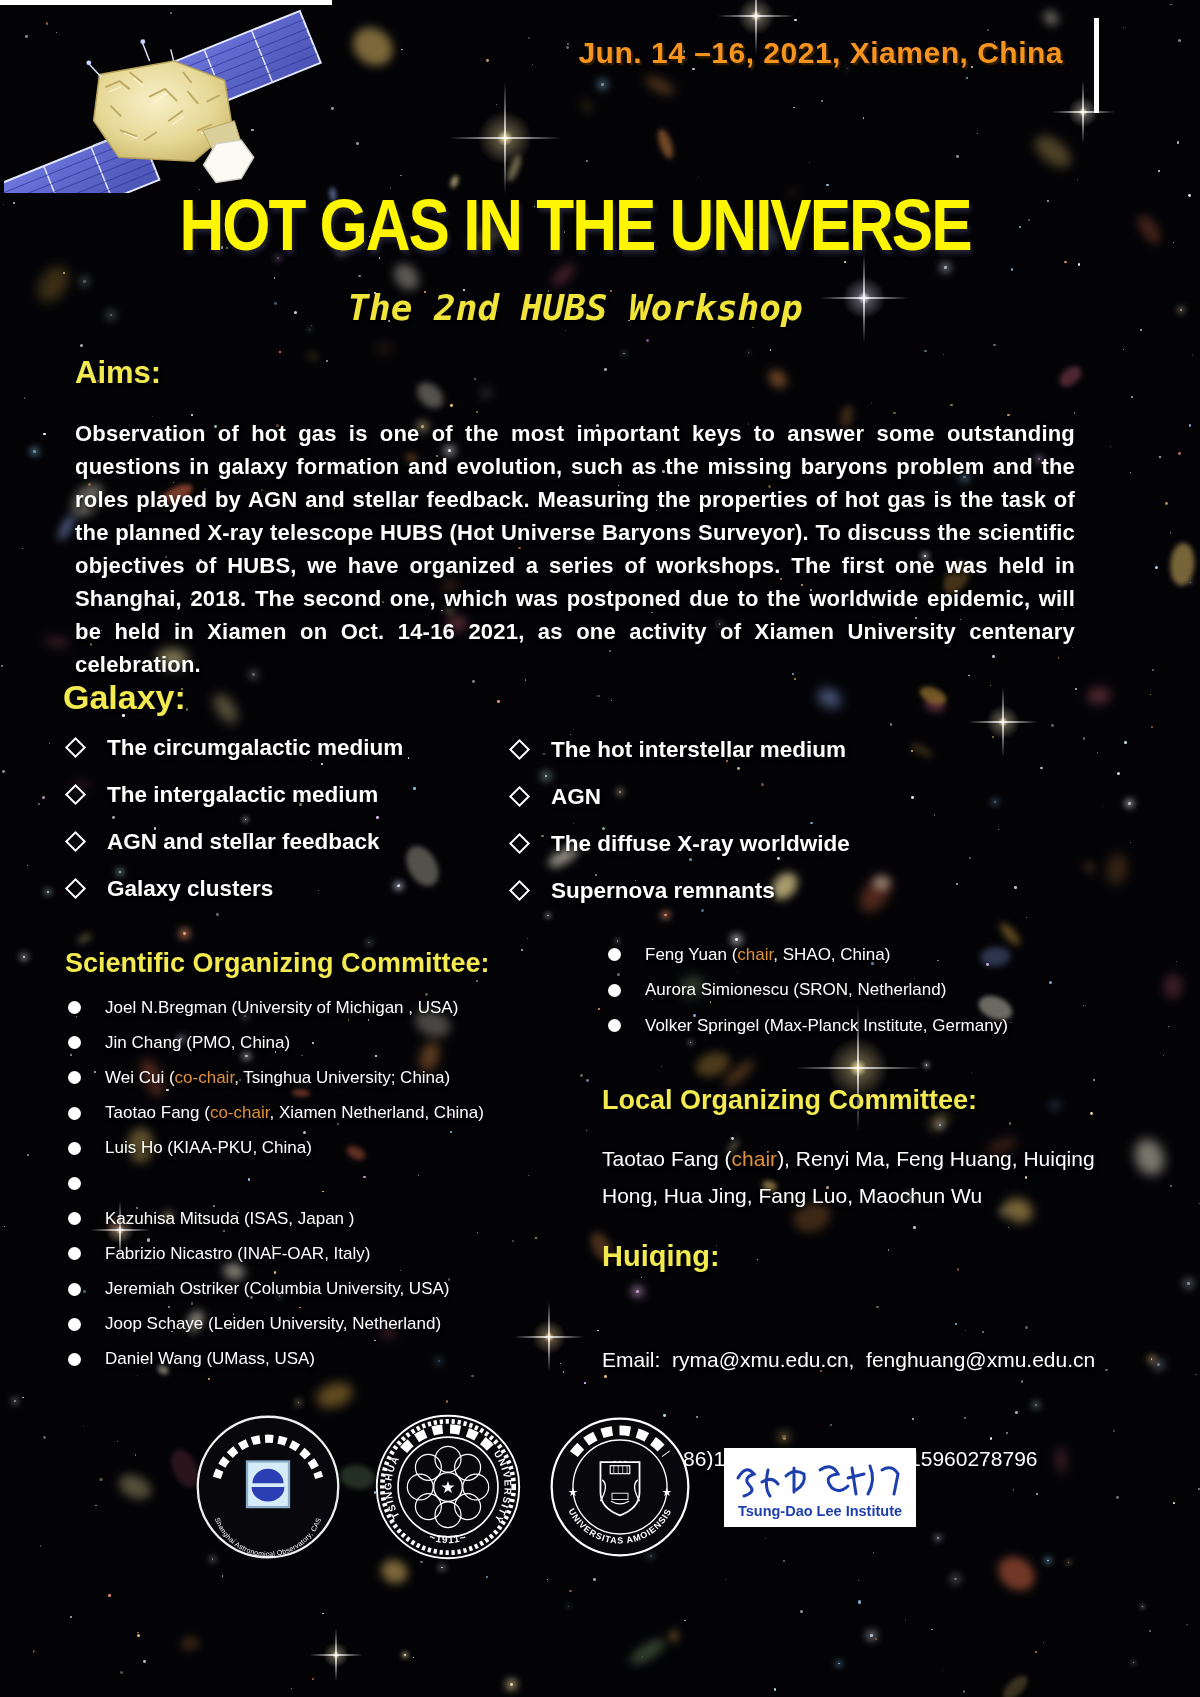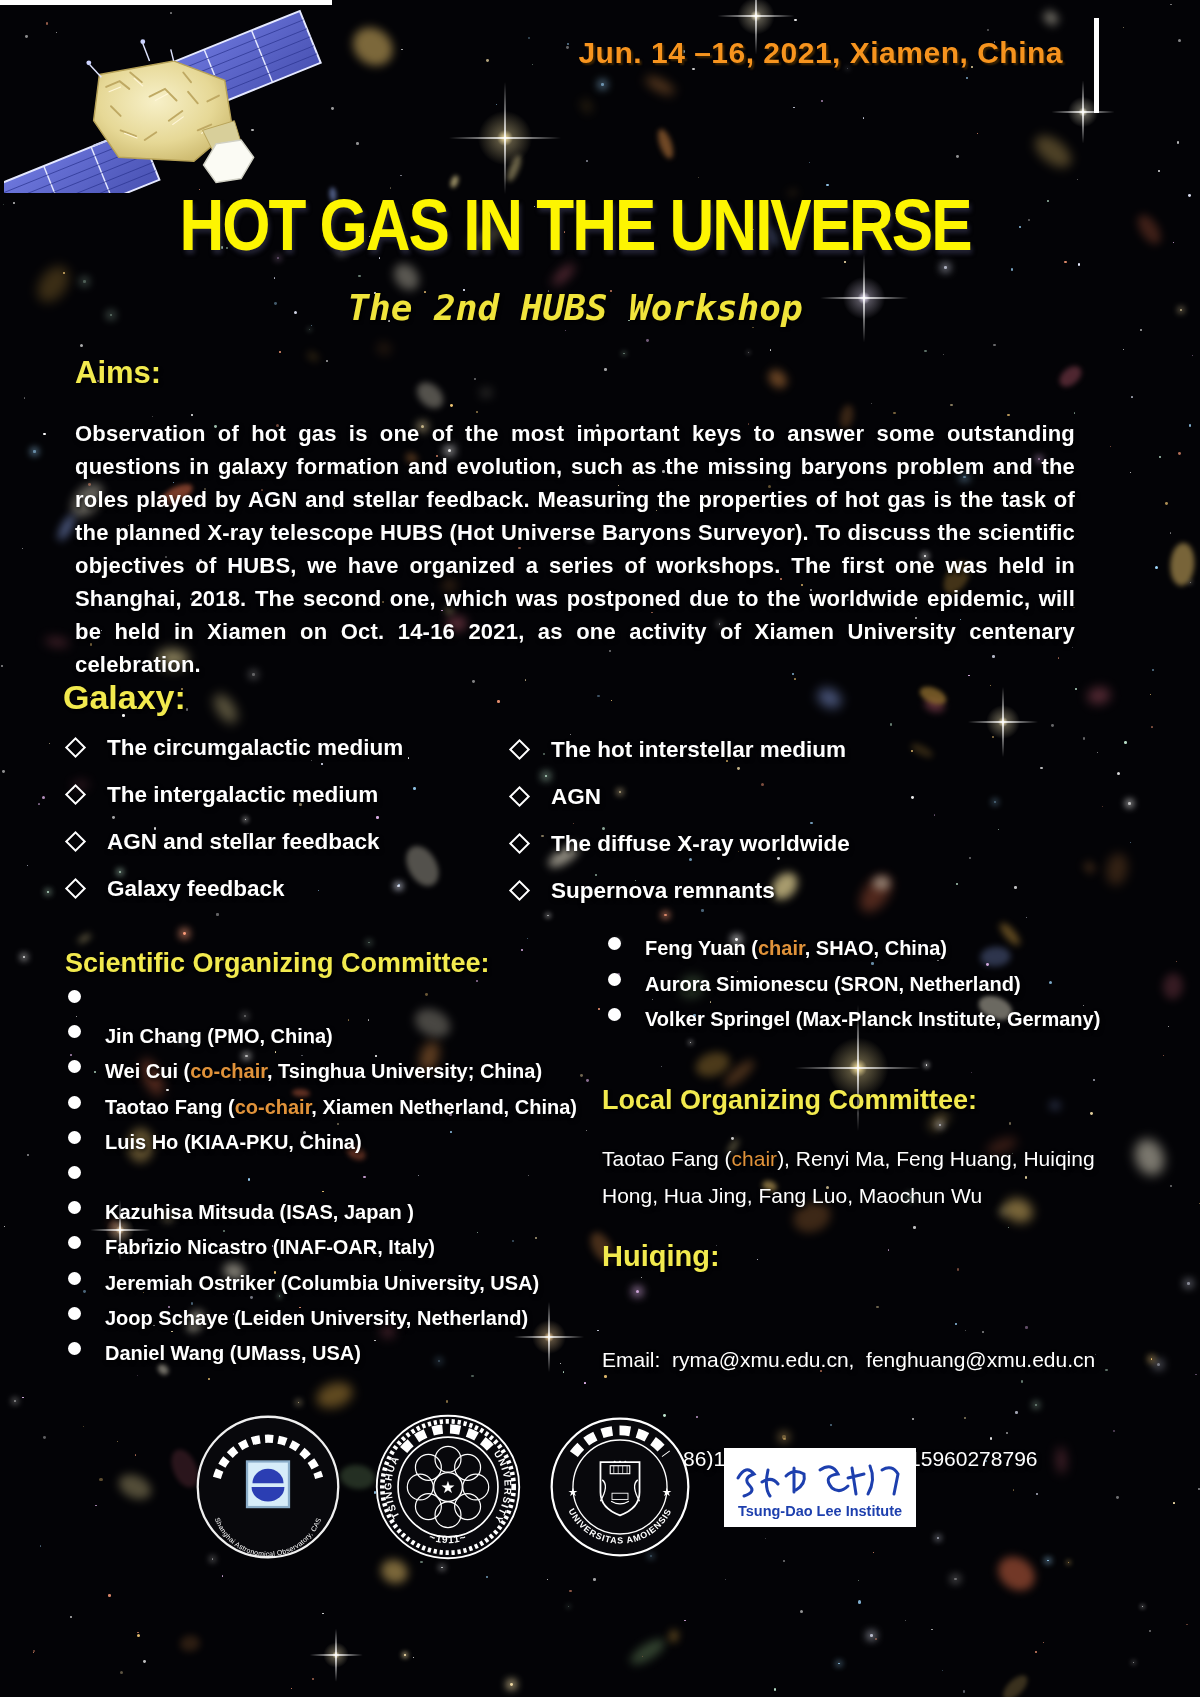--- a/index.html
+++ b/index.html
@@ -40,21 +40,21 @@
 
   .tlist{list-style:none;margin:0;padding:0;}
   .tlist li{display:flex;align-items:center;height:47px;font-size:22.5px;font-weight:bold;}
   .diamond{flex:0 0 auto;width:11px;height:11px;border:2px solid #fff;transform:rotate(45deg);
            margin-right:24px;}
   .topics-left{left:68px;top:724px;}
   .topics-right{left:512px;top:726px;}
 
   .soc-h{left:65px;top:948px;font-size:27px;}
   .mlist{list-style:none;margin:0;padding:0;}
-  .mlist li{display:flex;font-size:20px;font-weight:700;}
+  .mlist li{display:flex;align-items:center;font-size:17px;font-weight:400;}
   .dot{flex:0 0 auto;width:13px;height:13px;border-radius:50%;background:#fff;margin-right:24px;}
   .soc-left{left:68px;top:990px;}
   .soc-left li{height:35.2px;}
   .soc-right{left:608px;top:937px;}
   .soc-right li{height:35.6px;}
   .acc{color:#e0923a;}
 
   .loc-h{left:602px;top:1085px;font-size:27px;}
   .loc-p{left:602px;top:1140px;width:512px;font-size:21px;line-height:37px;}
 
@@ -775,21 +775,21 @@
     <li>
         <span class="diamond"></span>
         <span class="sh">The intergalactic medium</span>
       </li>
     <li>
         <span class="diamond"></span>
         <span class="sh">AGN and stellar feedback</span>
       </li>
     <li>
         <span class="diamond"></span>
-        <span class="sh">Galaxy feedback</span>
+        <span class="sh">Galaxy clusters</span>
       </li>
   </ul>
   <ul class="layer tlist topics-right">
     <li>
         <span class="diamond"></span>
         <span class="sh">The hot interstellar medium</span>
       </li>
     <li>
         <span class="diamond"></span>
         <span class="sh">AGN</span>
@@ -802,20 +802,21 @@
         <span class="diamond"></span>
         <span class="sh">Supernova remnants</span>
       </li>
   </ul>
 
   <div class="layer h-yellow soc-h">Scientific Organizing Committee:</div>
 
   <ul class="layer mlist soc-left">
     <li>
         <span class="dot"></span>
+        <span class="sh"><span>Joel N.Bregman (University of Michigan , USA)</span><span class="acc"></span><span></span></span>
       </li>
     <li>
         <span class="dot"></span>
         <span class="sh"><span>Jin Chang (PMO, China)</span><span class="acc"></span><span></span></span>
       </li>
     <li>
         <span class="dot"></span>
         <span class="sh"><span>Wei Cui (</span><span class="acc">co-chair</span><span>, Tsinghua University; China)</span></span>
       </li>
     <li>

